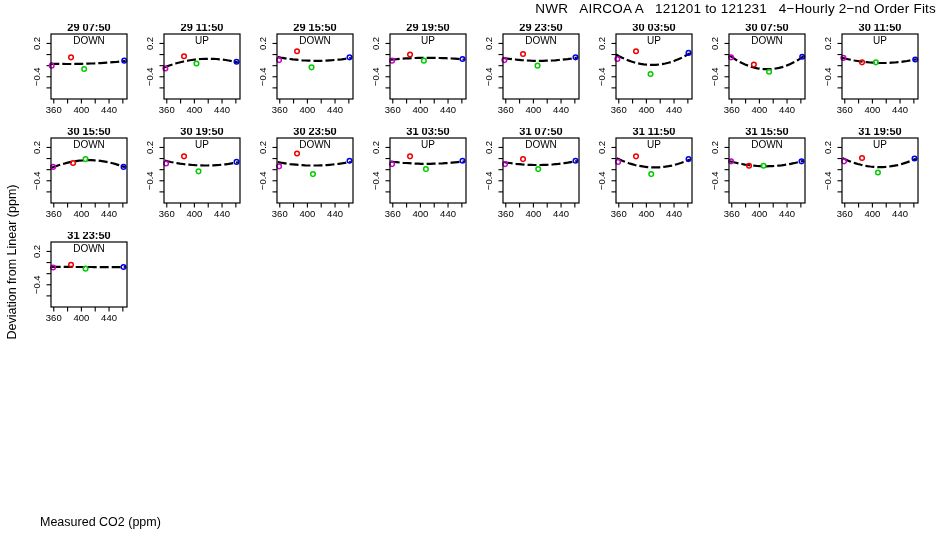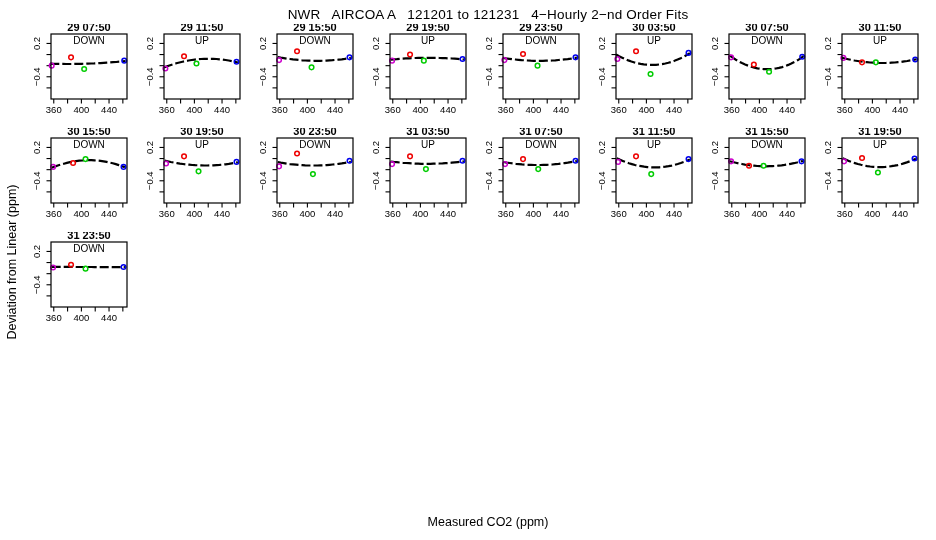--- a/index.html
+++ b/index.html
@@ -6,26 +6,26 @@
   #canvas{
     position:relative;
     width:936px;height:540px;
     background:#ffffff;
     font-family:"Liberation Sans","DejaVu Sans",sans-serif;
     color:#000;
     overflow:hidden;
   }
   .main-title{
     position:absolute;top:1px;left:40px;right:0;
-    text-align:center;font-size:13.5px;font-weight:normal;
-    white-space:pre;letter-spacing:0.2px;margin-top:6px;
+    text-align:right;font-size:13.5px;font-weight:normal;
+    white-space:pre;letter-spacing:0.2px;
   }
   .x-label{
     position:absolute;top:515px;left:40px;right:0;
-    text-align:center;font-size:12.5px;white-space:pre;
+    text-align:left;font-size:12.5px;white-space:pre;
   }
   .y-label{
     position:absolute;top:262px;left:12px;
     transform:translate(-50%,-50%) rotate(-90deg);
     font-size:12.5px;white-space:nowrap;
   }
   .panel{position:absolute;}
   svg text{font-family:"Liberation Sans","DejaVu Sans",sans-serif;}
 </style>
 </head>

